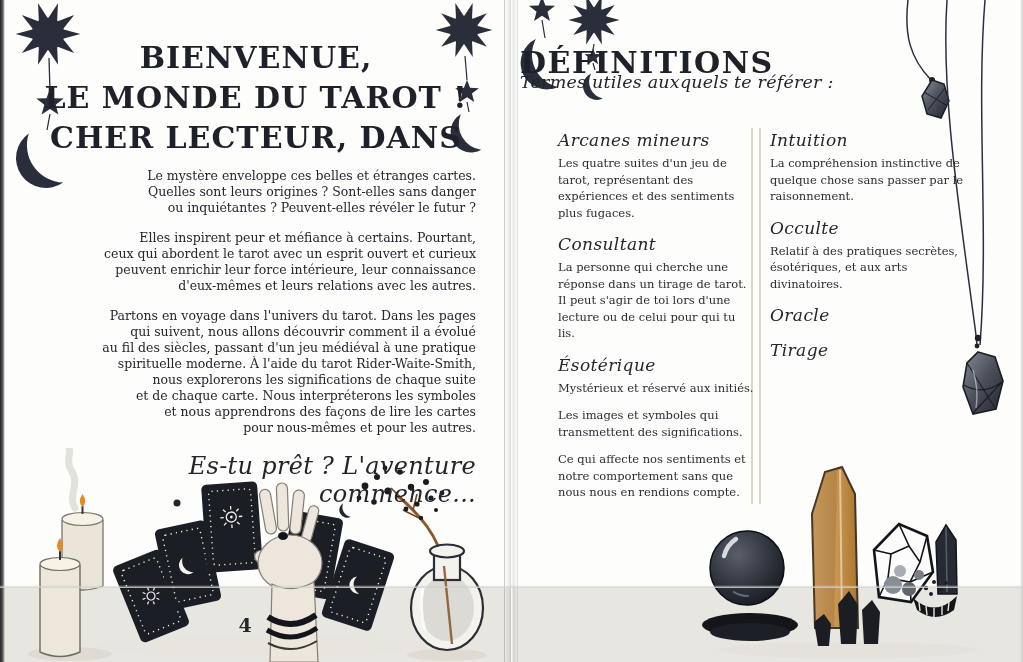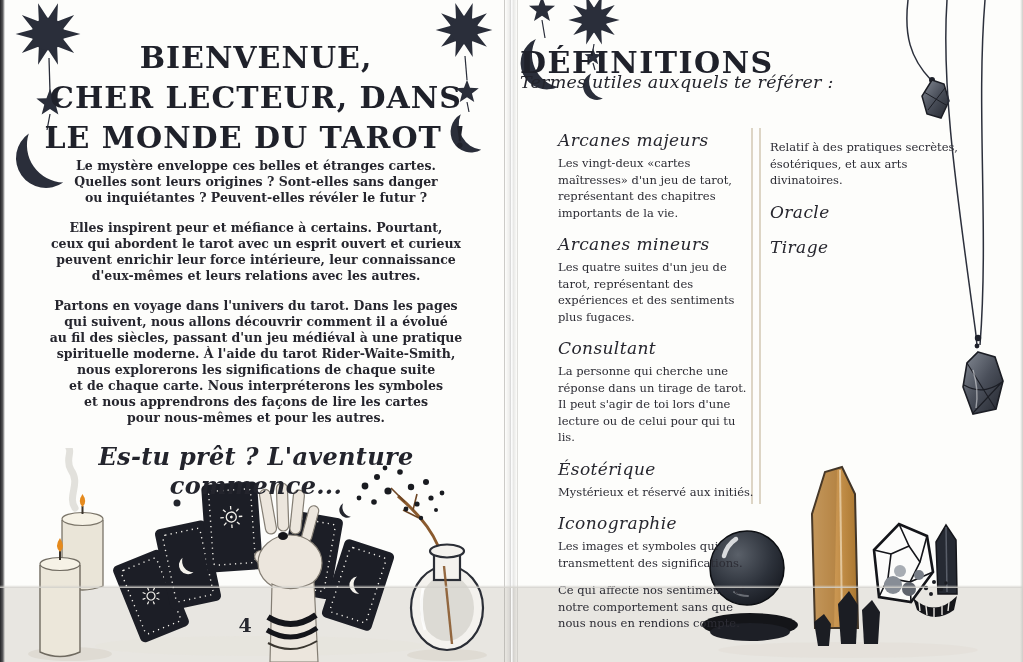--- a/index.html
+++ b/index.html
@@ -14,21 +14,21 @@
   .edge-bottom{position:absolute;left:0;bottom:0;width:1023px;height:3px;
                background:linear-gradient(0deg,#d3d1cc,rgba(211,209,204,0));z-index:40;}
   .gutter{position:absolute;left:504px;top:0;width:12px;height:662px;z-index:5;
           background:linear-gradient(90deg,rgba(40,40,44,0) 0%,rgba(40,40,44,.07) 35%,rgba(40,40,44,.18) 48%,#ffffff 55%,rgba(40,40,44,.10) 70%,rgba(40,40,44,0) 100%);
           border-left:1px solid rgba(150,148,143,.45);border-right:1px solid rgba(170,168,163,.35);}
 
   
   .lp-title{position:absolute;left:36px;top:18px;width:440px;text-align:center;
             font-weight:bold;font-size:30px;line-height:40px;letter-spacing:1px;color:#1f212a;z-index:10;}
   .lp-title span{display:block;}
-  .lp-body{position:absolute;left:36px;top:158px;width:440px;text-align:center;z-index:10;font-weight:bold;}
+  .lp-body{position:absolute;left:36px;top:168px;width:440px;text-align:right;z-index:10;}
   .para{margin:0 0 14px 0;font-size:12.5px;line-height:16px;white-space:pre-line;color:#26262e;}
   .cta{margin-top:16px;font-style:italic;font-size:24px;letter-spacing:.3px;color:#23242c;}
   .page-num{position:absolute;left:228px;top:614px;width:34px;text-align:center;
             font-weight:bold;font-size:19px;color:#26272e;z-index:20;}
 
   
   .rp-title{position:absolute;left:520px;top:20px;width:470px;text-align:left;
             font-weight:bold;font-size:30px;letter-spacing:1.5px;color:#1f212a;z-index:10;}
   .rp-subtitle{position:absolute;left:520px;top:72px;width:470px;text-align:left;
                font-style:italic;font-size:17.5px;letter-spacing:.2px;color:#23242c;z-index:10;}
@@ -45,22 +45,22 @@
   svg{display:block;}
 </style>
 </head>
 <body>
 
 <div class="spread">
 
   <div>
     <h1 class="lp-title">
       <span>BIENVENUE,</span>
+      <span>LE MONDE DU TAROT !</span>
       <span>CHER LECTEUR, DANS</span>
-      <span>LE MONDE DU TAROT !</span>
     </h1>
 
     <div class="lp-body">
       <p class="para">Le mystère enveloppe ces belles et étranges cartes.
 Quelles sont leurs origines ? Sont-elles sans danger
 ou inquiétantes ? Peuvent-elles révéler le futur ?</p>
       <p class="para">Elles inspirent peur et méfiance à certains. Pourtant,
 ceux qui abordent le tarot avec un esprit ouvert et curieux
 peuvent enrichir leur force intérieure, leur connaissance
 d'eux-mêmes et leurs relations avec les autres.</p>
@@ -77,50 +77,48 @@
 
     <div class="page-num">4</div>
   </div>
 
   <div>
     <h2 class="rp-title">DÉFINITIONS</h2>
     <div class="rp-subtitle">Termes utiles auxquels te référer :</div>
 
     <div class="col col-a">
       <section class="entry">
-        <h3 class="term">Arcanes majeurs</h3>
-        <p class="def">Les vingt-deux «cartes maîtresses» d'un jeu de tarot, représentant des chapitres importants de la vie.</p>
-      </section>
-      <section class="entry">
         <h3 class="term">Arcanes mineurs</h3>
         <p class="def">Les quatre suites d'un jeu de tarot, représentant des expériences et des sentiments plus fugaces.</p>
       </section>
       <section class="entry">
         <h3 class="term">Consultant</h3>
         <p class="def">La personne qui cherche une réponse dans un tirage de tarot. Il peut s'agir de toi lors d'une lecture ou de celui pour qui tu lis.</p>
       </section>
       <section class="entry">
         <h3 class="term">Ésotérique</h3>
         <p class="def">Mystérieux et réservé aux initiés.</p>
       </section>
       <section class="entry">
-        <h3 class="term">Iconographie</h3>
         <p class="def">Les images et symboles qui transmettent des significations.</p>
       </section>
       <section class="entry">
         <p class="def">Ce qui affecte nos sentiments et notre comportement sans que nous nous en rendions compte.</p>
       </section>
     </div>
 
     <div class="divider"></div>
 
     <div class="col col-b">
       <section class="entry">
-      </section>
-      <section class="entry">
+        <h3 class="term">Intuition</h3>
+        <p class="def">La compréhension instinctive de quelque chose sans passer par le raisonnement.</p>
+      </section>
+      <section class="entry">
+        <h3 class="term">Occulte</h3>
         <p class="def">Relatif à des pratiques secrètes, ésotériques, et aux arts divinatoires.</p>
       </section>
       <section class="entry">
         <h3 class="term">Oracle</h3>
       </section>
       <section class="entry">
         <h3 class="term">Tirage</h3>
       </section>
     </div>
   </div>

